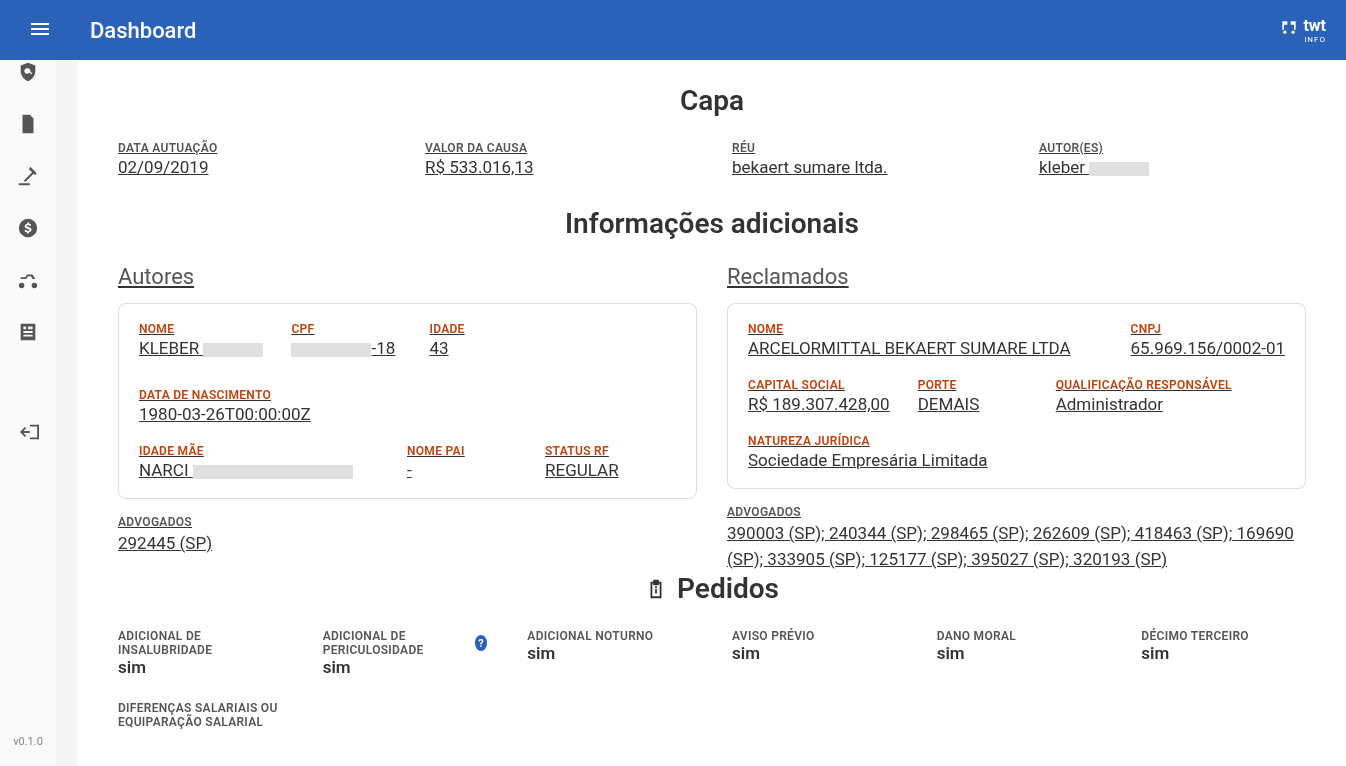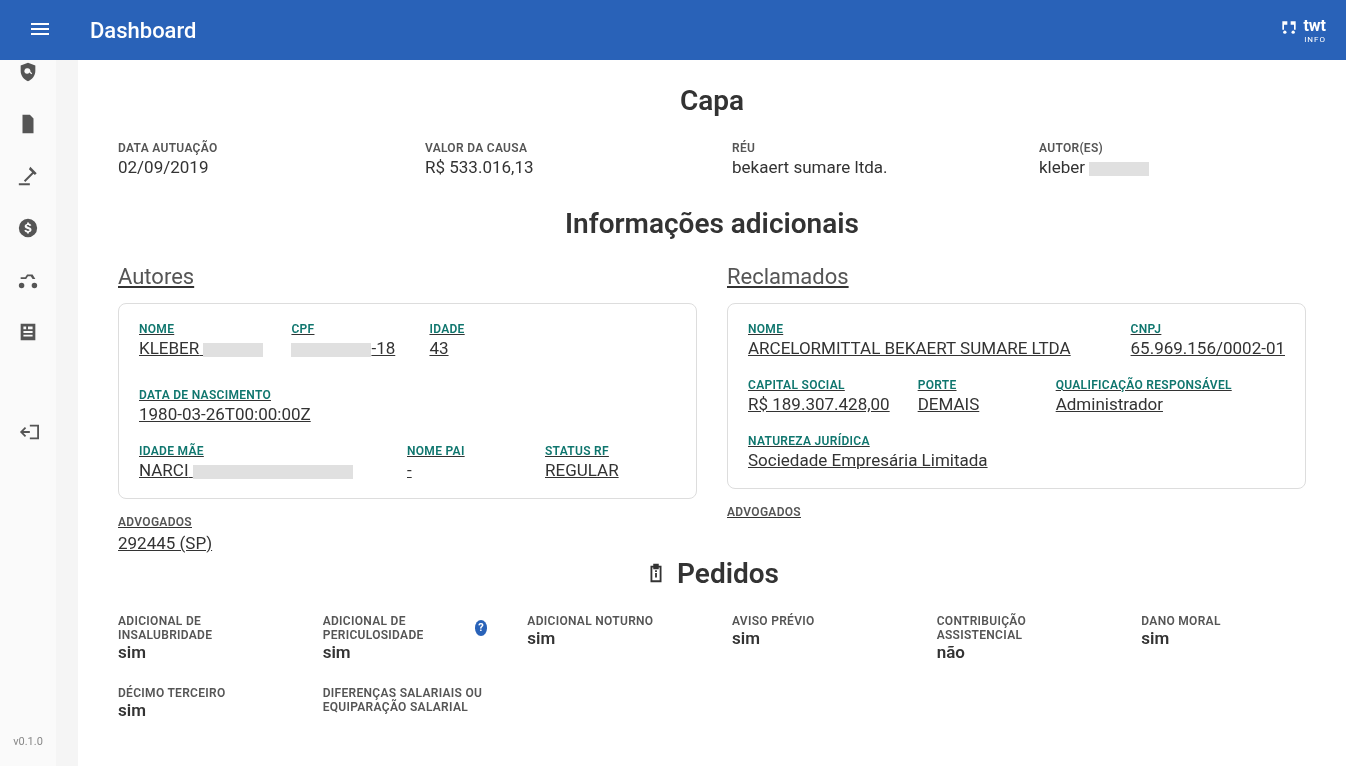--- a/index.html
+++ b/index.html
@@ -20,32 +20,32 @@
 .sidebar-item svg { width: 22px; height: 22px; fill: #555; }
 .version { position: absolute; bottom: 18px; font-size: 11px; color: #888; }
 
 .main { flex: 1; background: white; margin: 0 0 0 22px; padding: 24px 40px; overflow-y: auto; }
 
 .section-title { text-align: center; font-size: 28px; font-weight: 600; color: #333; margin-bottom: 24px; }
 .section-title.with-icon { display: flex; align-items: center; justify-content: center; gap: 10px; }
 .section-title .ic { width: 22px; height: 22px; }
 
 .row { display: flex; gap: 40px; margin-bottom: 30px; }
-.field { flex: 1; }
+.field { flex: 1; text-decoration: underline; }
 .field .label { font-size: 12px; font-weight: 600; color: #555; letter-spacing: 0.3px; }
 .field .value { font-size: 17px; color: #333; margin-top: 2px; }
 
 .sub-title { font-size: 22px; color: #555; margin-bottom: 14px; }
 .two-col { display: flex; gap: 30px; }
 .col { flex: 1; text-decoration: underline; }
 
 .card { border: 1px solid #ddd; border-radius: 8px; padding: 18px 20px; }
 .card-row { display: flex; flex-wrap: wrap; gap: 30px 28px; }
 .card-field { min-width: 110px; }
-.card-field .label { font-size: 12px; font-weight: 600; color: #0f766e; letter-spacing: 0.3px; }
+.card-field .label { font-size: 12px; font-weight: 600; color: #c2410c; letter-spacing: 0.3px; }
 .card-field .value { font-size: 17px; color: #333; margin-top: 2px; }
 .card-field.wide { flex-basis: 100%; }
 
 .below-card { margin-top: 16px; }
 .below-card .label { font-size: 12px; font-weight: 600; color: #555; letter-spacing: 0.3px; }
 .below-card .value { font-size: 17px; color: #333; margin-top: 2px; line-height: 1.5; }
 
 .pedidos-grid { display: grid; grid-template-columns: repeat(6, 1fr); gap: 24px 40px; }
 .pedido .label { font-size: 12px; font-weight: 600; color: #555; letter-spacing: 0.3px; display: flex; align-items: center; gap: 6px; }
 .pedido .value { font-size: 17px; font-weight: 600; color: #333; margin-top: 0; }
@@ -213,20 +213,21 @@
           </div>
           <div class="card-row">
             <div class="card-field wide">
               <div class="label">NATUREZA JURÍDICA</div>
               <div class="value">Sociedade Empresária Limitada</div>
             </div>
           </div>
         </div>
         <div class="below-card">
           <div class="label">ADVOGADOS</div>
+          <div class="value">390003 (SP); 240344 (SP); 298465 (SP); 262609 (SP); 418463 (SP); 169690 (SP); 333905 (SP); 125177 (SP); 395027 (SP); 320193 (SP)</div>
         </div>
       </div>
     </div>
 
     <h2 class="section-title with-icon">
       <svg class="ic" viewBox="0 0 24 24" fill="#333">
           <path d="M9 2h6v2h3v18H6V4h3V2zm0 4H8v14h8V6h-1v2H9V6zm2 6h2v5h-2v-5zm0-3h2v2h-2V9z"></path>
         </svg>
       <span>Pedidos</span>
     </h2>
@@ -251,26 +252,20 @@
           <div class="value">sim</div>
         </div>
         <div class="pedido">
           <div class="label">
             <span>AVISO PRÉVIO</span>
           </div>
           <div class="value">sim</div>
         </div>
         <div class="pedido">
           <div class="label">
-            <span>CONTRIBUIÇÃO ASSISTENCIAL</span>
-          </div>
-          <div class="value">não</div>
-        </div>
-        <div class="pedido">
-          <div class="label">
             <span>DANO MORAL</span>
           </div>
           <div class="value">sim</div>
         </div>
         <div class="pedido">
           <div class="label">
             <span>DÉCIMO TERCEIRO</span>
           </div>
           <div class="value">sim</div>
         </div>

